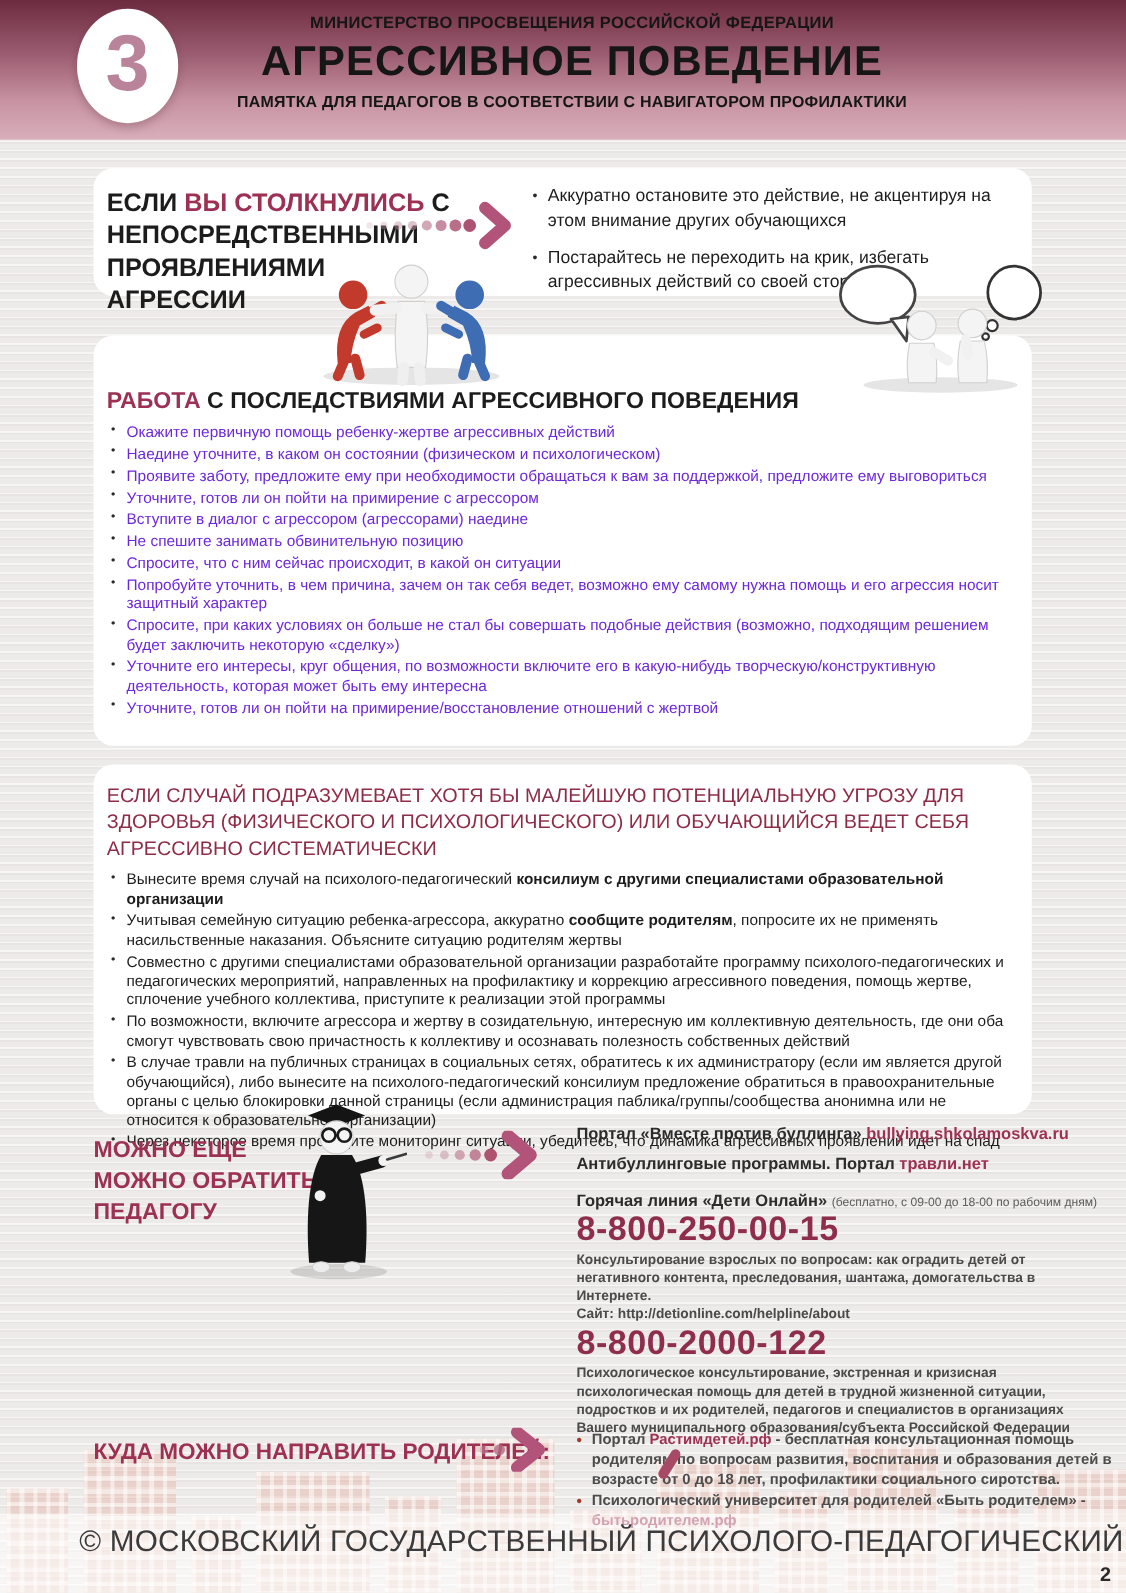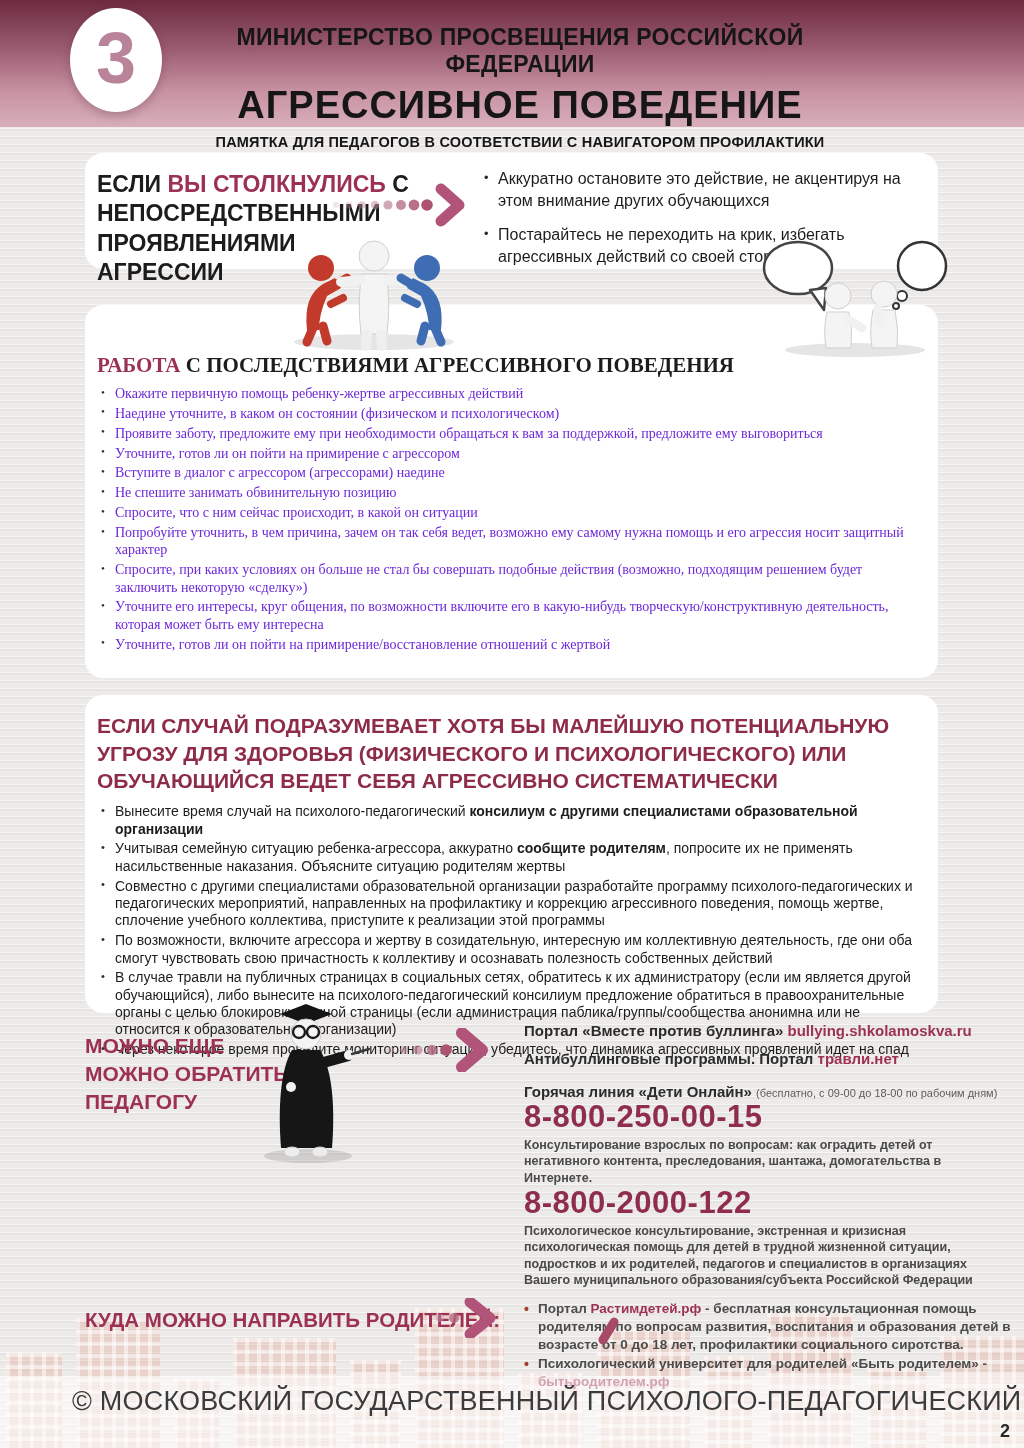--- a/index.html
+++ b/index.html
@@ -10,46 +10,46 @@
       rgba(255,255,255,.55) 0 1.5px, rgba(120,110,105,.05) 1.5px 3px, transparent 3px 8px);
   }
   
   .header{position:absolute;left:0;top:0;width:1024px;height:127px;
     background:linear-gradient(180deg,#6d2b3f 0%,#9a5b70 38%,#c792a1 72%,#d9aebb 100%);}
   .badge{position:absolute;left:70px;top:8px;width:92px;height:104px;border-radius:50%;
     background:#fff;display:flex;align-items:center;justify-content:center;
     box-shadow:0 4px 8px rgba(60,20,35,.25);}
   .badge span{font-size:72px;font-weight:bold;color:#b9849a;line-height:1;transform:translateY(-2px);}
   .header-text{position:absolute;left:170px;top:0;width:700px;height:127px;text-align:center;color:#161616;}
-  .h-ministry{margin-top:24px;font-size:23px;font-weight:bold;letter-spacing:.3px;}
+  .h-ministry{margin-top:12px;font-size:15px;font-weight:bold;letter-spacing:.3px;}
   .h-title{margin-top:6px;font-size:38px;font-weight:bold;letter-spacing:1px;}
   .h-sub{margin-top:7px;font-size:14.5px;font-weight:bold;letter-spacing:.2px;}
   
   .card{position:absolute;background:#fff;border-radius:18px;z-index:1;}
   .card1{left:85px;top:153px;width:853px;height:116px;}
   .card2{left:85px;top:305px;width:853px;height:373px;}
   .card3{left:85px;top:695px;width:853px;height:318px;}
   .accent{color:#9c3154;}
   .b{font-weight:bold;}
   
   .s1-title{position:absolute;left:97px;top:170px;width:312px;z-index:2;
     font-size:23px;font-weight:bold;line-height:1.28;color:#1c1c1c;}
   .s1-arrow{position:absolute;left:328px;top:183px;z-index:2;}
   .s1-list{position:absolute;left:480px;top:168px;width:452px;z-index:2;}
   .s1-list li{font-size:16px;line-height:1.35;color:#1d1d1d;margin-bottom:13px;}
   ul.bullets{list-style:none;margin:0;padding:0;}
   ul.bullets li{position:relative;padding-left:18px;}
   ul.bullets li::before{content:"•";position:absolute;left:4px;top:.05em;font-size:.8em;color:#2a2a2a;}
   
-  .s2-inner{padding:48px 26px 10px 12px;font-family:Liberation Serif, serif;}
+  .s2-inner{padding:48px 26px 10px 12px;}
   .s2-title{font-size:21px;font-weight:bold;color:#1c1c1c;margin:0 0 7px 0;}
   .s2-list li{font-size:14px;line-height:1.24;color:#6d28d9;margin-bottom:2.5px;}
   
   .s3-inner{padding:17px 22px 10px 12px;}
-  .s3-title{font-size:21px;font-weight:bold;color:#8e2c48;line-height:1.32;margin:0 0 8px 0;}
+  .s3-title{font-size:18px;font-weight:normal;color:#8e2c48;line-height:1.32;margin:0 0 8px 0;}
   .s3-list li{font-size:14px;line-height:1.24;color:#1d1d1d;margin-bottom:2.5px;}
   
   .fig{position:absolute;z-index:3;}
   .fig-conflict{left:283px;top:230px;}
   .fig-dialog{left:750px;top:238px;}
   .fig-teacher{left:250px;top:998px;}
   
   .s4-title{position:absolute;left:85px;top:1032px;width:240px;z-index:2;
     font-size:21px;font-weight:bold;color:#9c3154;line-height:1.33;}
   .s4-arrow{position:absolute;left:382px;top:1028px;z-index:2;}
@@ -265,20 +265,21 @@
     </svg>
   </div>
 
   <div class="contacts">
     <div class="c-line"><span>Портал «Вместе против буллинга» </span><span class="accent">bullying.shkolamoskva.ru</span></div>
     <div class="c-line"><span>Антибуллинговые программы. Портал </span><span class="accent">травли.нет</span></div>
 
     <div class="c-line hot-name"><span>Горячая линия «Дети Онлайн» </span><span class="c-note">(бесплатно, с 09-00 до 18-00 по рабочим дням)</span></div>
     <div class="c-phone">8-800-250-00-15</div>
     <div class="c-desc">Консультирование взрослых по вопросам: как оградить детей от негативного контента, преследования, шантажа, домогательства в Интернете.</div>
+    <div class="c-site">Сайт: http://detionline.com/helpline/about</div>
 
     <div class="c-phone">8-800-2000-122</div>
     <div class="c-desc">Психологическое консультирование, экстренная и кризисная психологическая помощь для детей в трудной жизненной ситуации, подростков и их родителей, педагогов и специалистов в организациях Вашего муниципального образования/субъекта Российской Федерации</div>
   </div>
 
   <div class="s5-title">КУДА МОЖНО НАПРАВИТЬ РОДИТЕЛЕЙ:</div>
   <div class="s5-arrow">
     <svg width="70" height="40" viewBox="0 0 70 40">
       <circle cx="8" cy="20" r="4" fill="#c38fa0" opacity=".5"></circle>
       <circle cx="22" cy="20" r="5" fill="#b56c84" opacity=".8"></circle>

